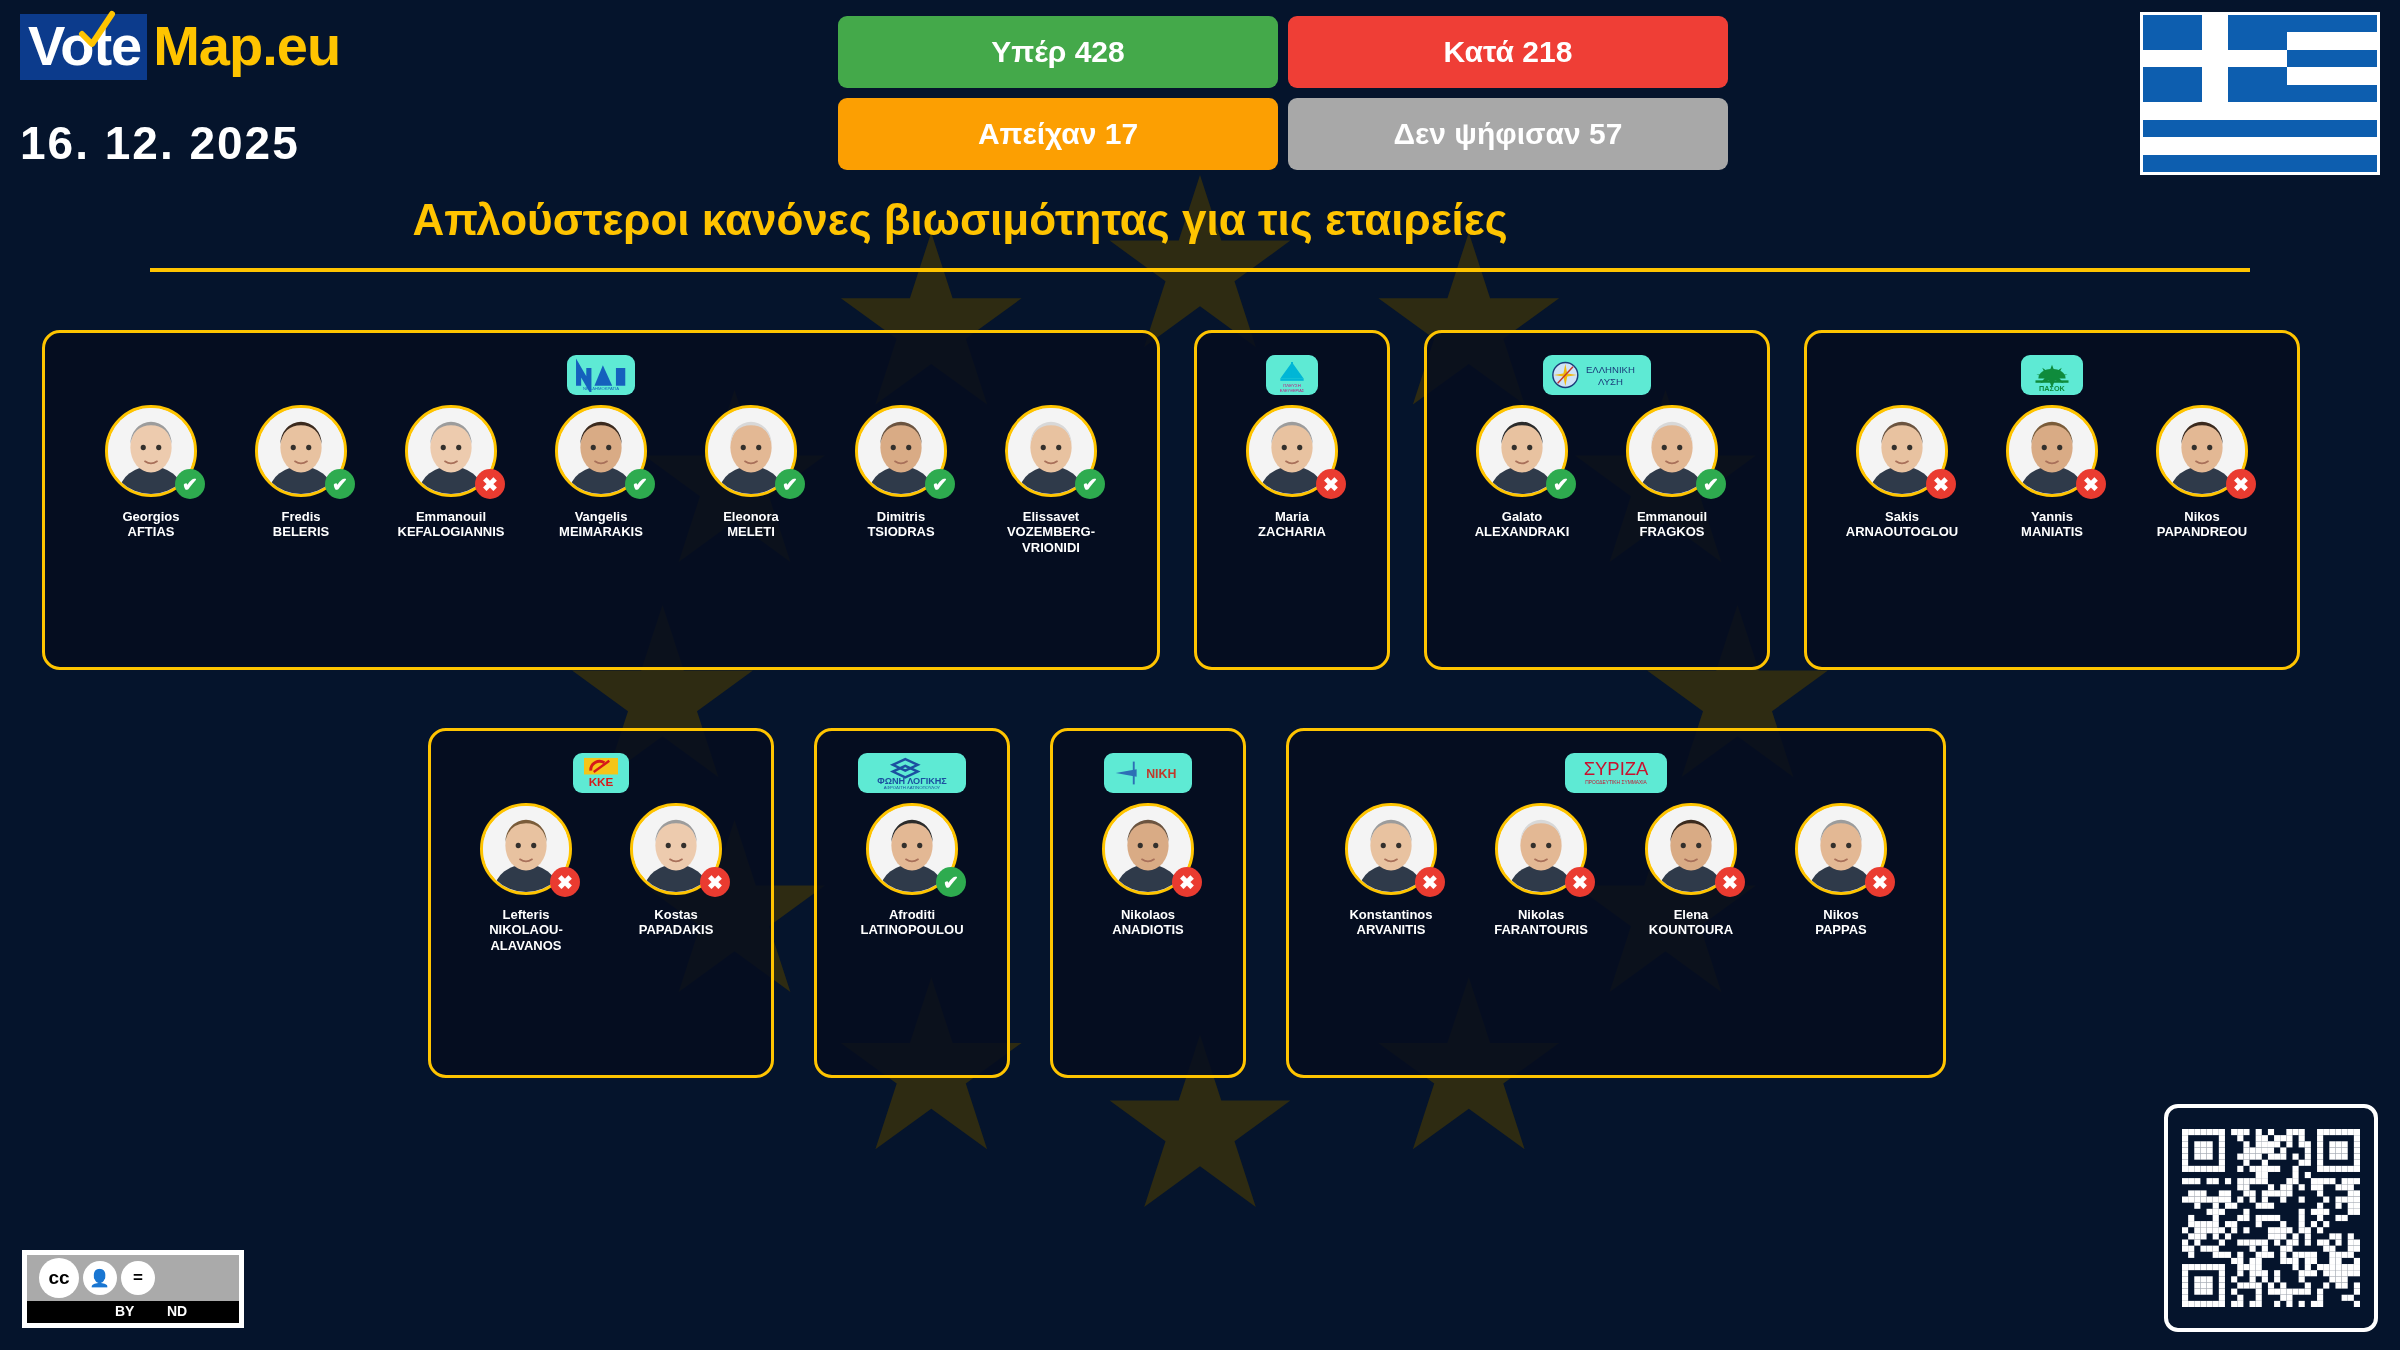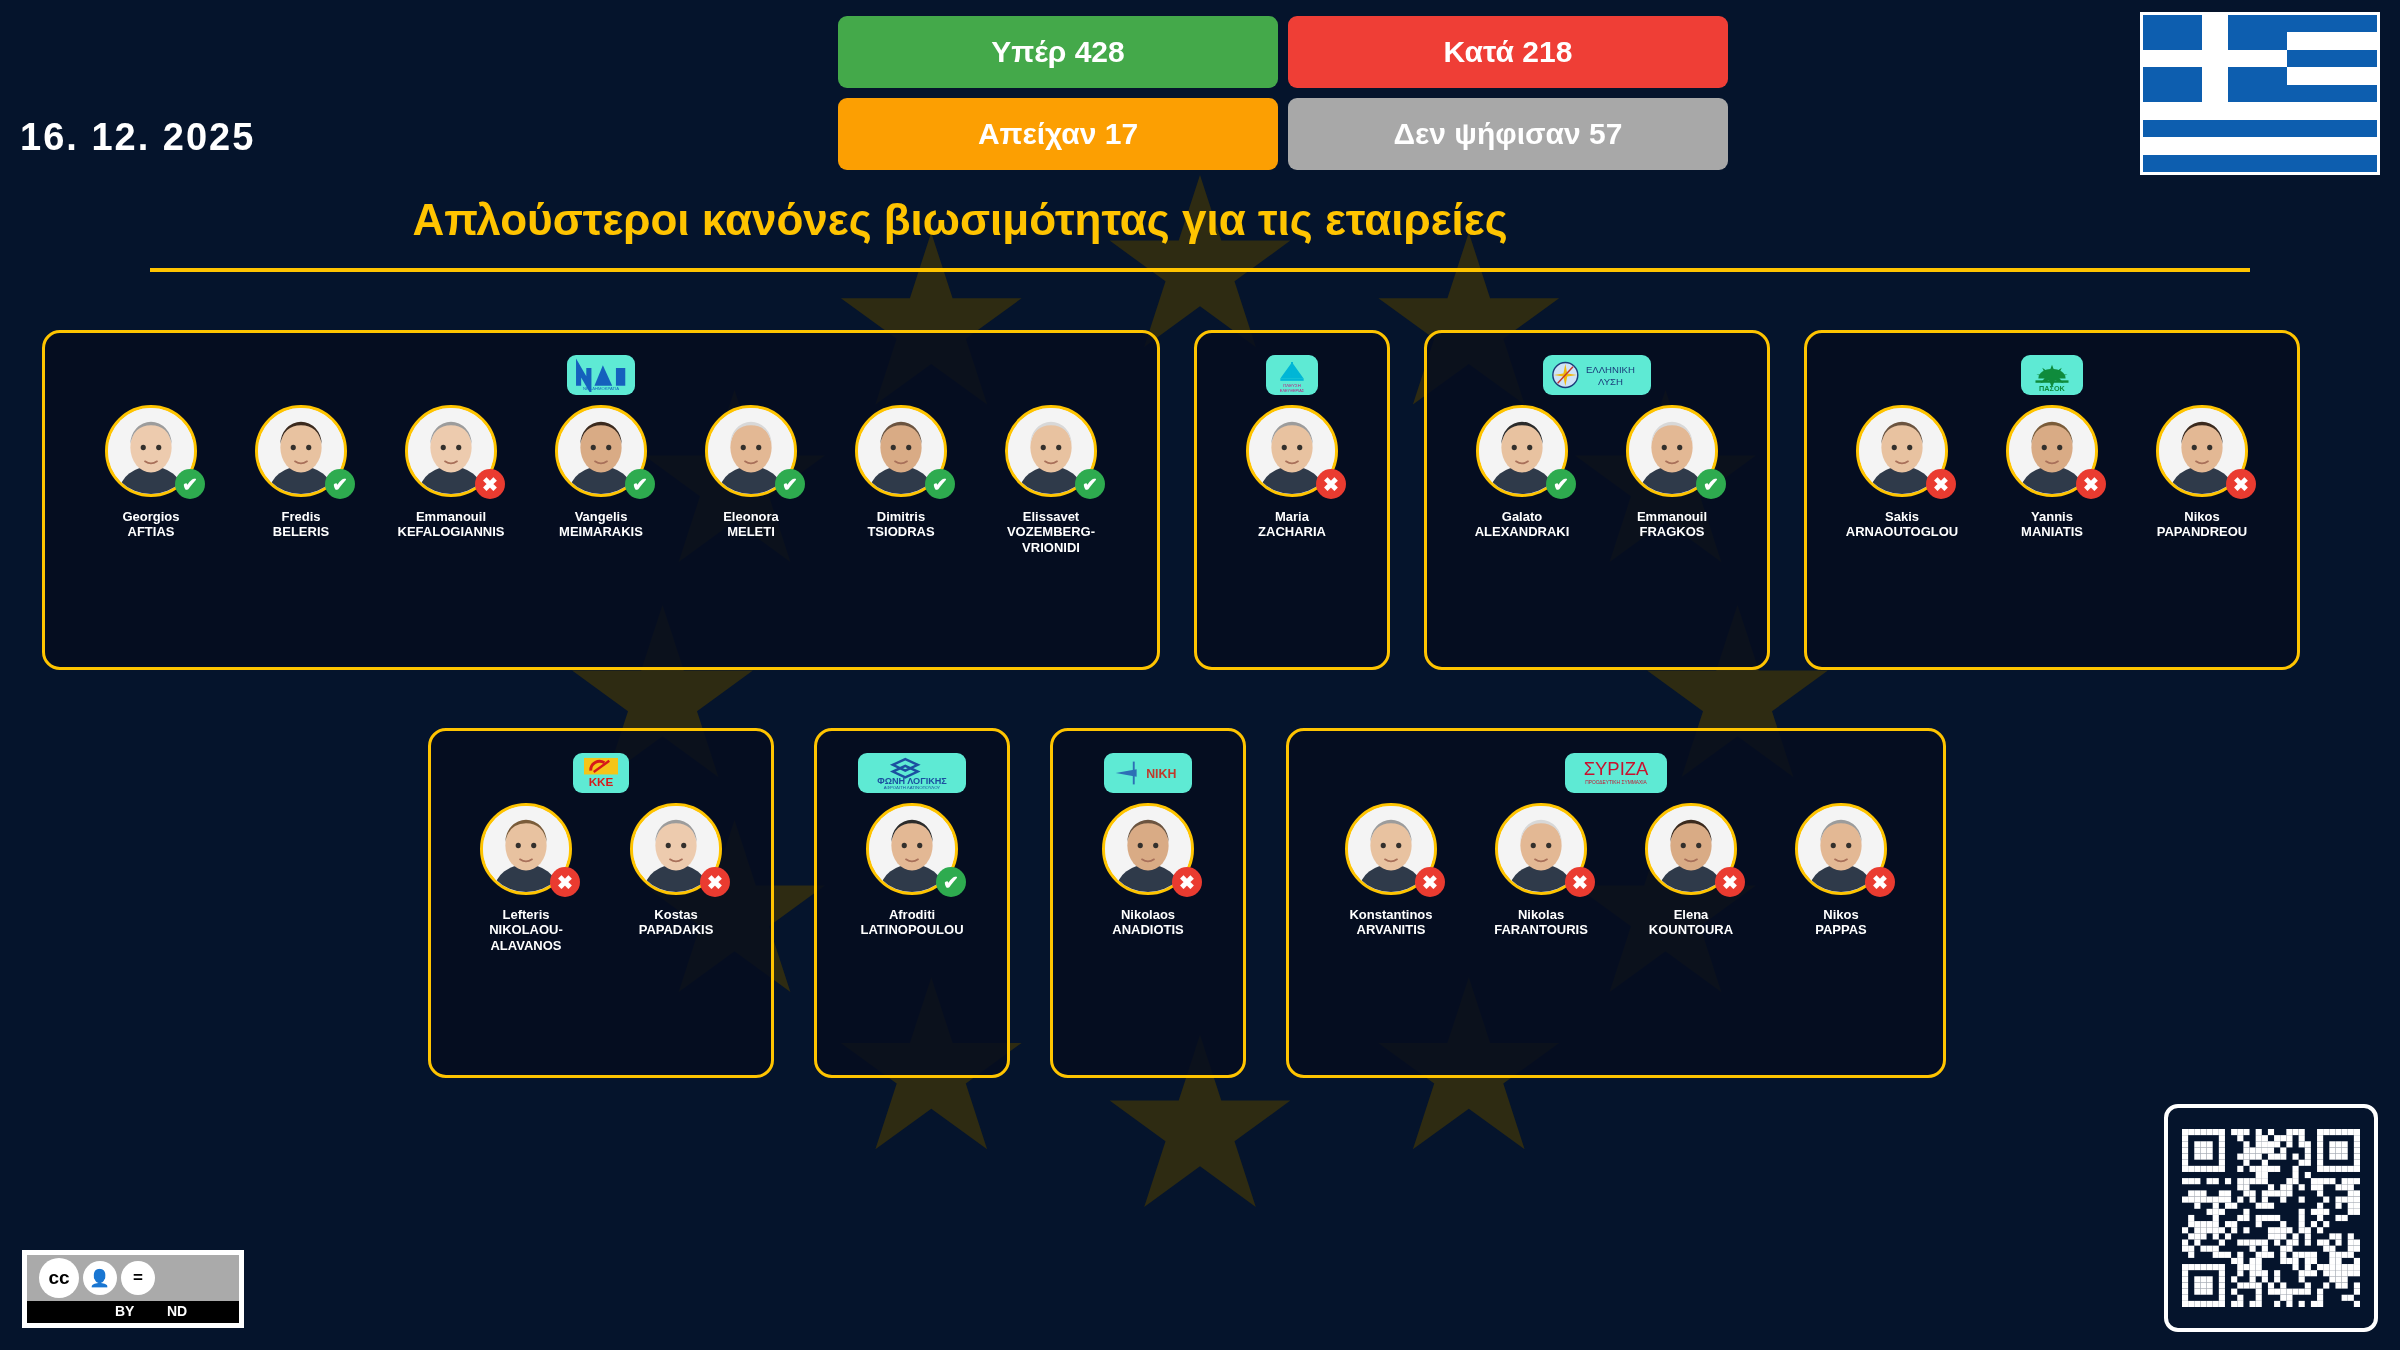--- a/index.html
+++ b/index.html
@@ -10,21 +10,21 @@
     position:relative;
   }
   
   #stars{position:absolute;inset:0;z-index:0;pointer-events:none;}
   
   .header{position:absolute;top:0;left:0;width:2400px;height:205px;z-index:5;}
   .logo{position:absolute;left:20px;top:14px;font-size:56px;font-weight:bold;letter-spacing:-1px;line-height:1;}
   .logo .vote{background:#0c3b8c;color:#fff;padding:4px 6px 6px 8px;position:relative;display:inline-block;}
   .logo .check{position:absolute;left:56px;top:-4px;width:40px;height:40px;}
   .logo .mapeu{color:#ffc400;padding-left:6px;}
-  .datestamp{position:absolute;left:20px;top:116px;color:#fff;font-size:38px;font-weight:bold;letter-spacing:2px;}
+  .datestamp{position:absolute;left:20px;top:116px;color:#fff;font-size:46px;font-weight:bold;letter-spacing:2px;}
   .tallies{position:absolute;left:838px;top:16px;width:890px;display:grid;grid-template-columns:440px 440px;grid-template-rows:72px 72px;gap:10px;}
   .tally{border-radius:9px;display:flex;align-items:center;justify-content:center;color:#fff;font-size:30px;font-weight:bold;}
   .t-for{background:#44a94a;}
   .t-against{background:#ef3e36;}
   .t-abstain{background:#fc9f02;}
   .t-novote{background:#a8a8a8;}
   .flag{position:absolute;right:20px;top:12px;width:240px;height:163px;background:#fff;padding:3px;box-sizing:border-box;}
   .flag .fl-inner{position:relative;width:100%;height:100%;background:#0d5eaf;overflow:hidden;}
   .flag .stripe{position:absolute;left:0;width:100%;height:11.111%;background:#fff;}
   .flag .canton{position:absolute;left:0;top:0;width:61.7%;height:55.55%;background:#0d5eaf;}
@@ -80,20 +80,27 @@
     <polygon points="1200.0,1035.0 1221.3,1100.6 1290.4,1100.6 1234.5,1141.2 1255.8,1206.9 1200.0,1166.3 1144.2,1206.9 1165.5,1141.2 1109.6,1100.6 1178.7,1100.6" fill="#2e2b12"></polygon>
     <polygon points="931.3,977.4 952.6,1043.0 1021.6,1043.0 965.8,1083.6 987.1,1149.2 931.3,1108.7 875.4,1149.2 896.7,1083.6 840.9,1043.0 909.9,1043.0" fill="#2e2b12"></polygon>
     <polygon points="734.5,820.0 755.8,885.6 824.9,885.6 769.0,926.2 790.4,991.9 734.5,951.3 678.7,991.9 700.0,926.2 644.2,885.6 713.2,885.6" fill="#2e2b12"></polygon>
     <polygon points="662.5,605.0 683.8,670.6 752.9,670.6 697.0,711.2 718.3,776.9 662.5,736.3 606.7,776.9 628.0,711.2 572.1,670.6 641.2,670.6" fill="#2e2b12"></polygon>
     <polygon points="734.5,390.0 755.8,455.6 824.9,455.6 769.0,496.2 790.4,561.9 734.5,521.3 678.7,561.9 700.0,496.2 644.2,455.6 713.2,455.6" fill="#2e2b12"></polygon>
     <polygon points="931.2,232.6 952.6,298.2 1021.6,298.3 965.8,338.8 987.1,404.5 931.2,363.9 875.4,404.5 896.7,338.8 840.9,298.3 909.9,298.2" fill="#2e2b12"></polygon>
   </svg>
 
 <div class="header">
 
+  <div class="logo">
+    <span class="vote"><span>Vote</span>
+      <svg class="check" viewBox="0 0 40 40">
+        <path d="M6 24 L16 34 L36 4" stroke="#ffc400" stroke-width="6" fill="none" stroke-linecap="round" stroke-linejoin="round"></path>
+      </svg>
+    </span><span class="mapeu">Map.eu</span>
+  </div>
 
   <div class="datestamp">16. 12. 2025</div>
 
   <div class="tallies">
     <div class="tally t-for">Υπέρ 428</div>
     <div class="tally t-against">Κατά 218</div>
     <div class="tally t-abstain">Απείχαν 17</div>
     <div class="tally t-novote">Δεν ψήφισαν 57</div>
   </div>
 

